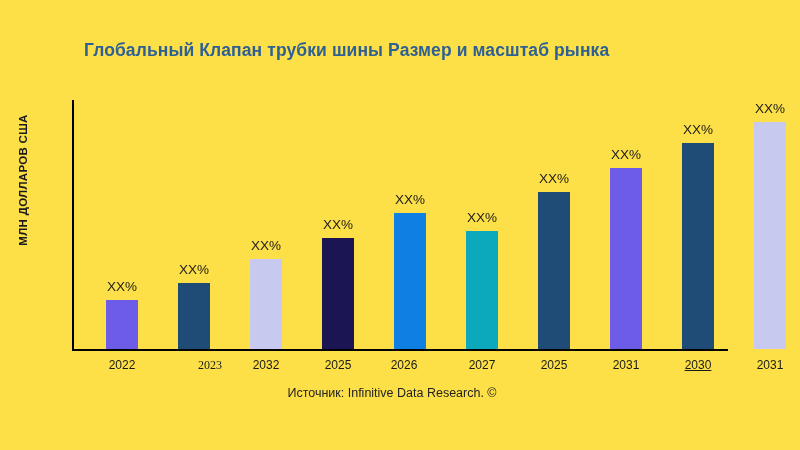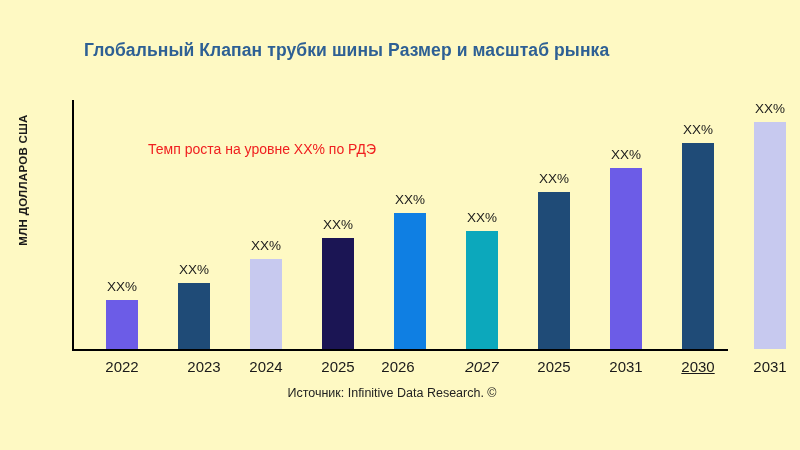--- a/index.html
+++ b/index.html
@@ -4,21 +4,21 @@
 <style>
   html, body {
     margin: 0;
     padding: 0;
     background: #ffffff;
   }
   #chart-root {
     position: relative;
     width: 800px;
     height: 450px;
-    background: #fef9c3;
+    background: #fde047;
     font-family: "Liberation Sans", sans-serif;
     overflow: hidden;
   }
 
   
   #chart-title {
     position: absolute;
     left: 84px;
     top: 40px;
     width: 640px;
@@ -92,21 +92,21 @@
     font-size: 13.5px;
     color: #1a1a1a;
     white-space: nowrap;
   }
   .tick-label {
     position: absolute;
     top: 258px;
     left: -20px;
     width: 72px;
     text-align: center;
-    font-size: 15px;
+    font-size: 12px;
     color: #1a1a1a;
   }
 
   
   #annotation {
     position: absolute;
     left: 148px;
     top: 141px;
     font-size: 14px;
     color: #F02020;
@@ -141,41 +141,41 @@
 
   <div class="bar-group" style="left: 34px; height: 49px;">
         <div class="bar-value" style="bottom: 55px;">XX%</div>
         <div class="bar" style="height: 49px; background: rgb(108, 92, 231);"></div>
       </div>
       <div class="tick-label" style="left: 14px;">2022</div>
       <div class="bar-group" style="left: 106px; height: 66px;">
         <div class="bar-value" style="bottom: 72px;">XX%</div>
         <div class="bar" style="height: 66px; background: rgb(31, 75, 119);"></div>
       </div>
-      <div class="tick-label" style="left: 96px;">2023</div>
+      <div class="tick-label" style="left: 102px; font-family: Liberation Serif, serif;">2023</div>
       <div class="bar-group" style="left: 178px; height: 90px;">
         <div class="bar-value" style="bottom: 96px;">XX%</div>
         <div class="bar" style="height: 90px; background: rgb(199, 201, 239);"></div>
       </div>
-      <div class="tick-label" style="left: 158px;">2024</div>
+      <div class="tick-label" style="left: 158px;">2032</div>
       <div class="bar-group" style="left: 250px; height: 111px;">
         <div class="bar-value" style="bottom: 117px;">XX%</div>
         <div class="bar" style="height: 111px; background: rgb(27, 21, 84);"></div>
       </div>
       <div class="tick-label" style="left: 230px;">2025</div>
       <div class="bar-group" style="left: 322px; height: 136px;">
         <div class="bar-value" style="bottom: 142px;">XX%</div>
         <div class="bar" style="height: 136px; background: rgb(15, 127, 227);"></div>
       </div>
-      <div class="tick-label" style="left: 290px; text-align: center;">2026</div>
+      <div class="tick-label" style="left: 296px; text-align: center;">2026</div>
       <div class="bar-group" style="left: 394px; height: 118px;">
         <div class="bar-value" style="bottom: 124px;">XX%</div>
         <div class="bar" style="height: 118px; background: rgb(12, 168, 188);"></div>
       </div>
-      <div class="tick-label" style="left: 374px; font-style: italic;">2027</div>
+      <div class="tick-label" style="left: 374px;">2027</div>
       <div class="bar-group" style="left: 466px; height: 157px;">
         <div class="bar-value" style="bottom: 163px;">XX%</div>
         <div class="bar" style="height: 157px; background: rgb(31, 75, 119);"></div>
       </div>
       <div class="tick-label" style="left: 446px;">2025</div>
       <div class="bar-group" style="left: 538px; height: 181px;">
         <div class="bar-value" style="bottom: 187px;">XX%</div>
         <div class="bar" style="height: 181px; background: rgb(108, 92, 231);"></div>
       </div>
       <div class="tick-label" style="left: 518px;">2031</div>
@@ -184,16 +184,15 @@
         <div class="bar" style="height: 206px; background: rgb(31, 75, 119);"></div>
       </div>
       <div class="tick-label" style="left: 590px; text-decoration: underline;">2030</div>
       <div class="bar-group" style="left: 682px; height: 227px;">
         <div class="bar-value" style="bottom: 233px;">XX%</div>
         <div class="bar" style="height: 227px; background: rgb(199, 201, 239);"></div>
       </div>
       <div class="tick-label" style="left: 662px;">2031</div>
     </div>
 
-  <div id="annotation">Темп роста на уровне XX% по РДЭ</div>
 
   <div id="source">Источник: Infinitive Data Research. ©</div>
 </div>
 
 </body></html>

